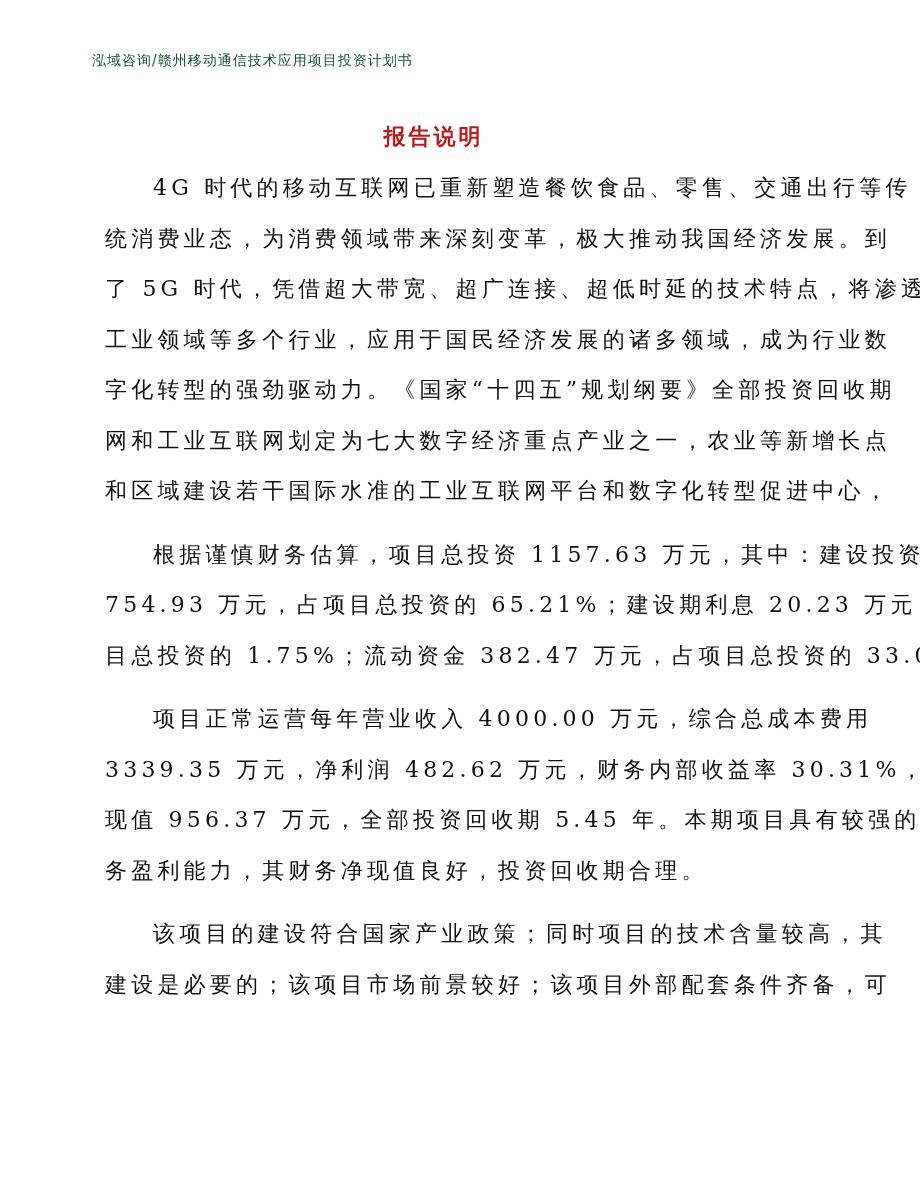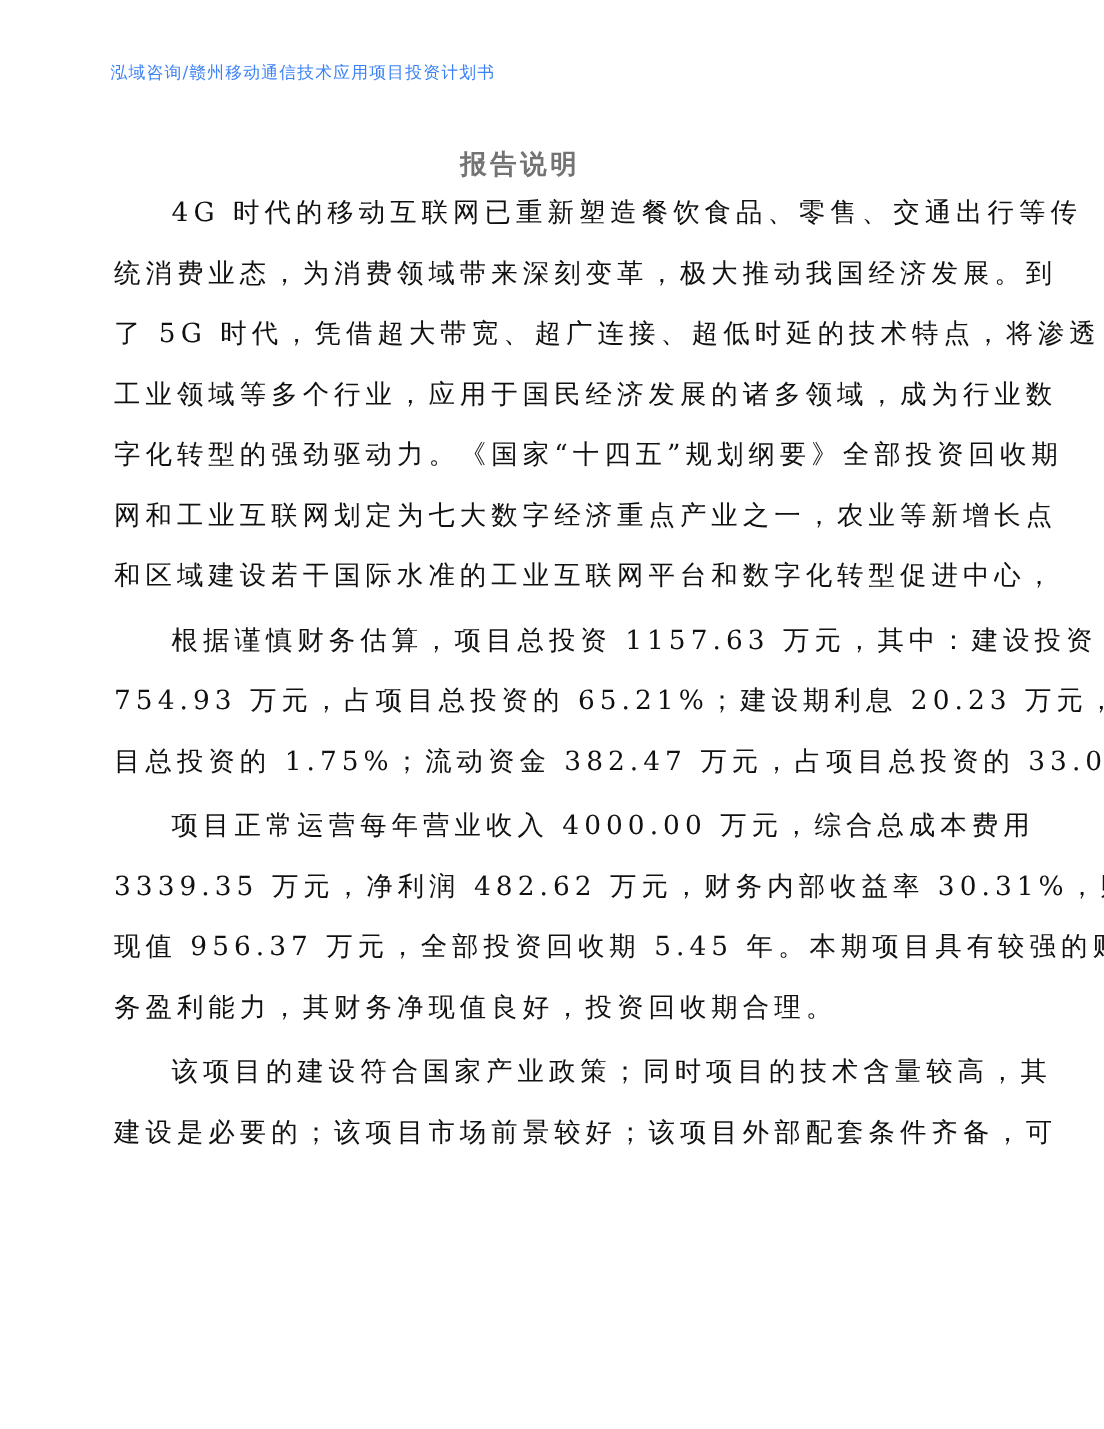--- a/index.html
+++ b/index.html
@@ -13,43 +13,43 @@
       position: relative;
       overflow: hidden;
       font-family: "DejaVu Serif", "Liberation Serif", serif;
       color: #111111;
     }
     .running-header {
       position: absolute;
       left: 92px;
       top: 52px;
       font-size: 14px;
-      color: #3b82f6;
+      color: #14532d;
       letter-spacing: 1px;
       white-space: nowrap;
     }
     .doc-title {
       position: absolute;
       left: 0;
       width: 867px;
       top: 122px;
       text-align: center;
       font-size: 22px;
       font-weight: bold;
       letter-spacing: 3px;
-      color: #737373;
+      color: #b91c1c;
     }
     .body-text {
       position: absolute;
       left: 92px;
       top: 150px;
       width: 720px;
     }
     .paragraph {
-      margin: 3px;
+      margin: 13px;
     }
     .line {
       display: block;
       height: 50.5px;
       line-height: 50.5px;
       font-size: 22px;
       white-space: nowrap;
       letter-spacing: 4.2px;
     }
     .line.indent {

